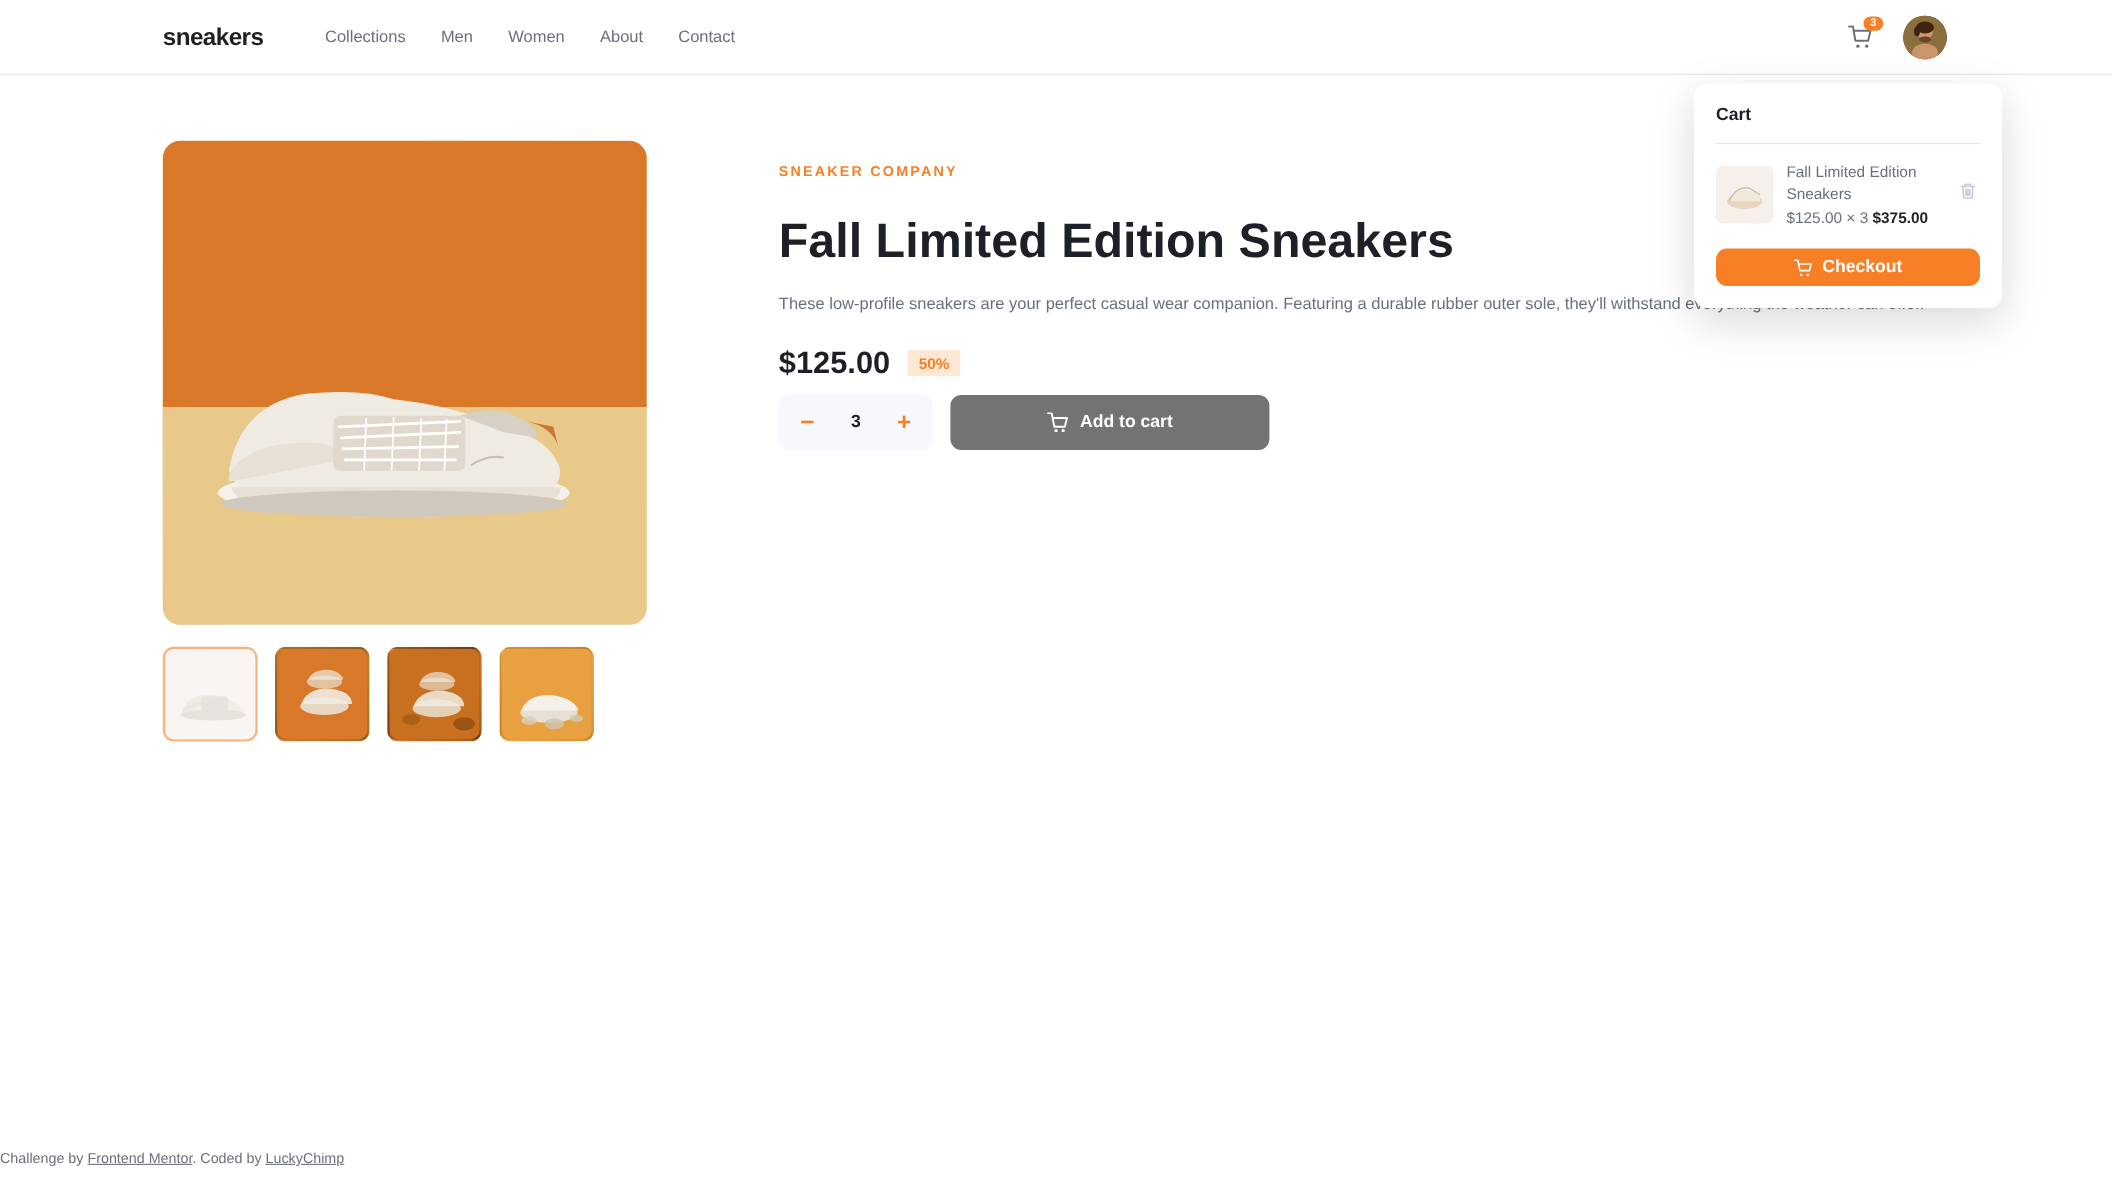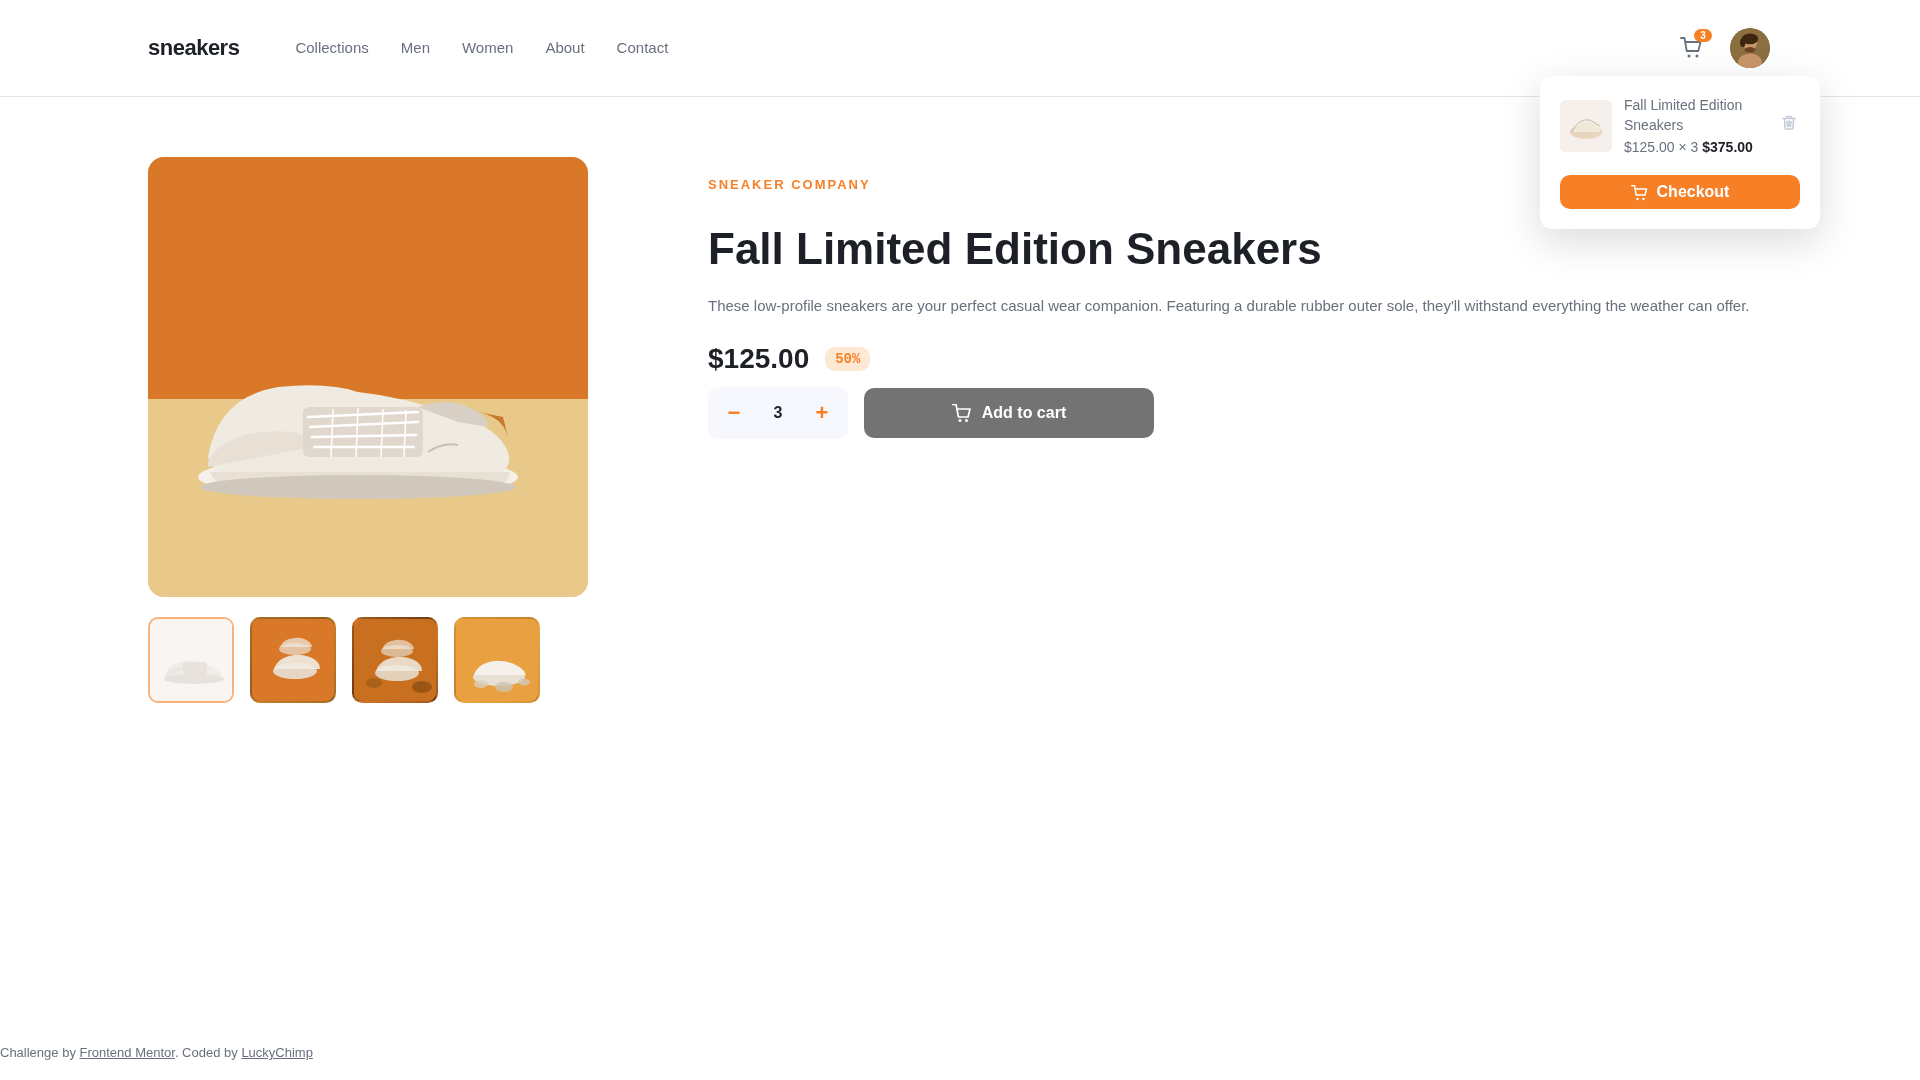--- a/index.html
+++ b/index.html
@@ -3,21 +3,21 @@
   <meta charset="utf-8">
   <style>
     * { margin: 0; padding: 0; box-sizing: border-box; }
     body { font-family: 'Segoe UI', Arial, sans-serif; background: #fff; width: 1920px; height: 1080px; overflow: hidden; }
 
     
     .navbar {
       display: flex;
       align-items: center;
       padding: 0 148px;
-      height: 97px;
+      height: 68px;
       border-bottom: 1px solid #e5e5e5;
       position: relative;
     }
     .logo {
       font-size: 22px;
       font-weight: 700;
       color: #1d2026;
       margin-right: 56px;
       letter-spacing: -0.5px;
     }
@@ -244,22 +244,21 @@
       font-size: 28px;
       font-weight: 700;
       color: #1d2026;
     }
     .discount-badge {
       background: #fde8d3;
       color: #f77f25;
       font-size: 14px;
       font-weight: 700;
       padding: 4px 10px;
-      border-radius: 10px;
-      font-family: Liberation Mono, monospace;
+      border-radius: 0;
     }
     .price-original {
       font-size: 15px;
       color: #b6bcc8;
       text-decoration: line-through;
       margin-bottom: 28px;
     }
     .add-to-cart-row {
       display: flex;
       align-items: center;
@@ -356,20 +355,21 @@
           <ellipse cx="22" cy="12" rx="9" ry="6" fill="#3d2510"></ellipse>
           <ellipse cx="14" cy="16" rx="3" ry="5" fill="#3d2510"></ellipse>
 
           <ellipse cx="22" cy="24" rx="6" ry="3" fill="#6b4226"></ellipse>
         </svg>
       </div>
     </div>
   </div>
 
   <div class="cart-dropdown">
+    <div class="cart-title">Cart</div>
     <div class="cart-item">
       <div class="cart-item-thumb thumb-1">
         
         <svg width="52" height="52" viewBox="0 0 52 52" xmlns="http://www.w3.org/2000/svg">
           <rect width="52" height="52" rx="6" fill="#f5f0eb"></rect>
           <ellipse cx="26" cy="32" rx="16" ry="7" fill="#e8d5c0"></ellipse>
           <path d="M12 32 Q18 20 28 22 Q34 23 40 26 L40 32 Z" fill="#f0e8d8"></path>
           <path d="M12 32 Q18 18 30 20 L40 26" stroke="#c8b8a0" stroke-width="1" fill="none"></path>
         </svg>
       </div>

